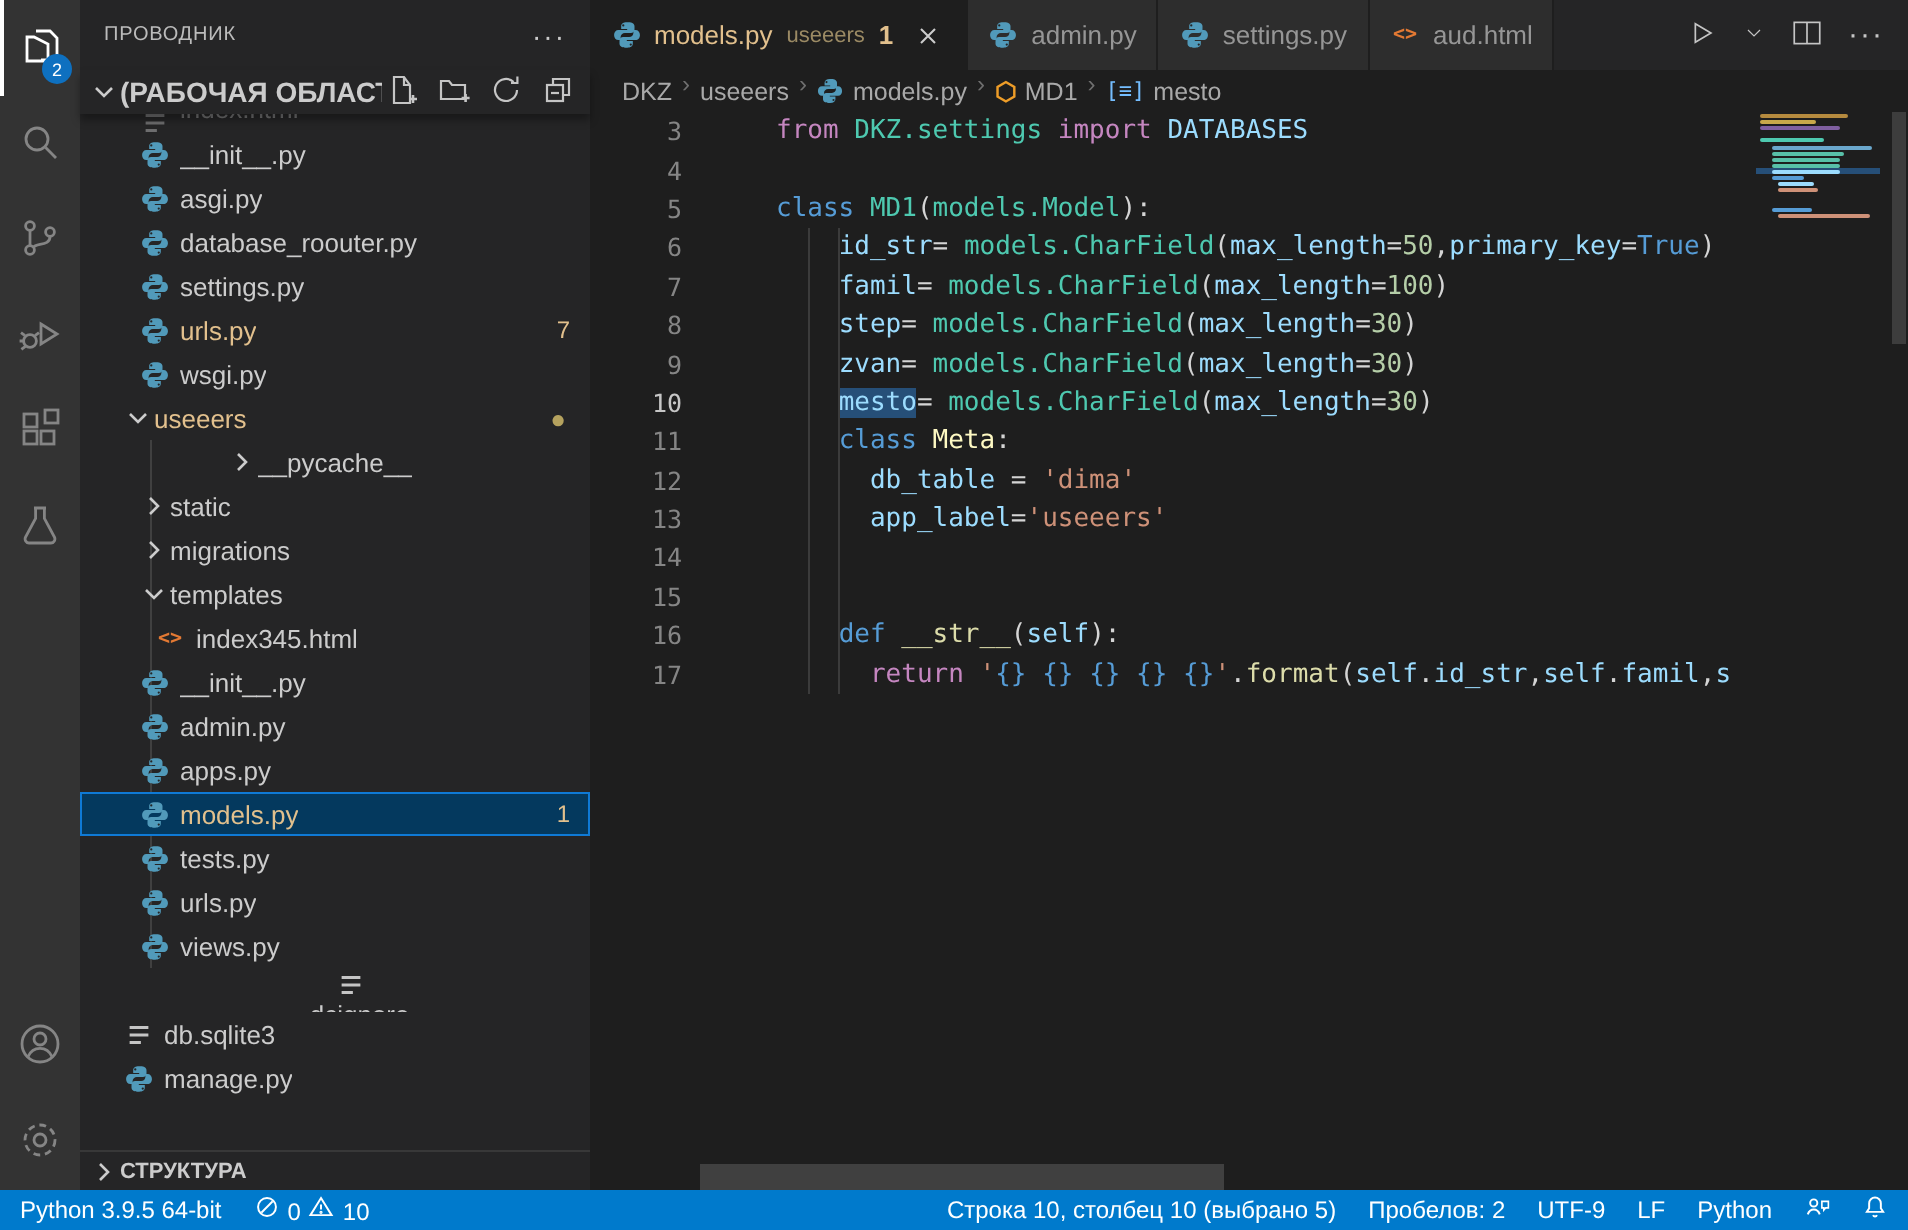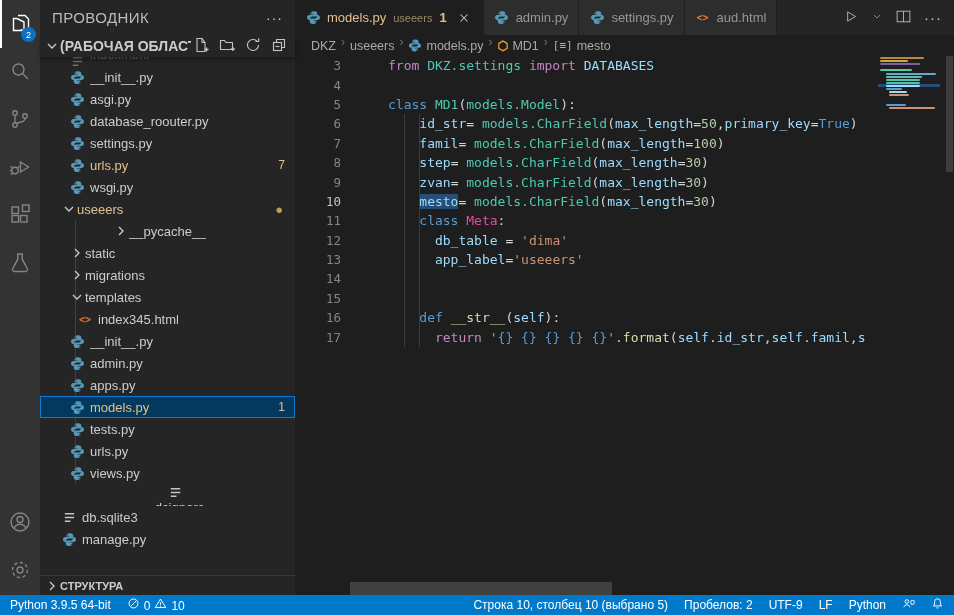--- a/index.html
+++ b/index.html
@@ -14,21 +14,21 @@
     position:relative; color:#858585; cursor:pointer; }
   .ab-item.active { color:#ffffff; border-left:2px solid #ffffff; }
   .ab-item svg { width:24px; height:24px; stroke:currentColor; fill:none; stroke-width:1.4; }
   .ab-badge { position:absolute; right:4px; bottom:6px; min-width:15px; height:15px; border-radius:50%;
     background:#0e70c0; color:#fff; font-size:9px; display:flex; align-items:center; justify-content:center; }
   .ab-spacer { flex:1; }
 
   
   .sidebar { width:255px; background:#252526; flex:none; display:flex; flex-direction:column; position:relative; }
   .sb-header { height:35px; display:flex; align-items:center; padding:0 12px; flex:none; }
-  .sb-title { font-size:15px; color:#bbbbbb; letter-spacing:.4px; }
+  .sb-title { font-size:10px; color:#bbbbbb; letter-spacing:.4px; }
   .sb-more { margin-left:auto; color:#cccccc; font-size:14px; letter-spacing:1px; cursor:pointer; }
   .ws-row { height:22px; display:flex; align-items:center; padding:0 6px 0 4px; flex:none;
     box-shadow:0 3px 4px rgba(0,0,0,.35); position:relative; z-index:3; }
   .ws-label { font-weight:bold; font-size:14px; color:#cccccc; white-space:nowrap; overflow:hidden; }
   .ws-actions { margin-left:auto; display:flex; gap:6px; }
   .ws-actions .act { width:20px; height:20px; display:flex; align-items:center; justify-content:center;
     color:#c5c5c5; cursor:pointer; }
   .ws-actions svg { width:16px; height:16px; stroke:currentColor; fill:none; stroke-width:1.1; }
   .chev { width:16px; height:16px; display:flex; align-items:center; justify-content:center; color:#cccccc; flex:none; }
   .chev svg { width:16px; height:16px; stroke:currentColor; fill:none; stroke-width:1.3; }
@@ -577,21 +577,21 @@
             <div class="cl">
               <span class="ln">9</span>
               <span class="lt"><span style="color: rgb(212, 212, 212);">    </span><span style="color: rgb(156, 220, 254);">zvan</span><span style="color: rgb(212, 212, 212);">= </span><span style="color: rgb(78, 201, 176);">models.CharField</span><span style="color: rgb(212, 212, 212);">(</span><span style="color: rgb(156, 220, 254);">max_length</span><span style="color: rgb(212, 212, 212);">=</span><span style="color: rgb(181, 206, 168);">30</span><span style="color: rgb(212, 212, 212);">)</span></span>
             </div>
             <div class="cl">
               <span class="ln active">10</span>
               <span class="lt"><span style="color: rgb(212, 212, 212);">    </span><span class="selword" style="color: rgb(156, 220, 254);">mesto</span><span style="color: rgb(212, 212, 212);">= </span><span style="color: rgb(78, 201, 176);">models.CharField</span><span style="color: rgb(212, 212, 212);">(</span><span style="color: rgb(156, 220, 254);">max_length</span><span style="color: rgb(212, 212, 212);">=</span><span style="color: rgb(181, 206, 168);">30</span><span style="color: rgb(212, 212, 212);">)</span></span>
             </div>
             <div class="cl">
               <span class="ln">11</span>
-              <span class="lt"><span style="color: rgb(212, 212, 212);">    </span><span style="color: rgb(86, 156, 214);">class</span><span style="color: rgb(212, 212, 212);"> </span><span style="color: #ec4899;">Meta</span><span style="color: rgb(212, 212, 212);">:</span></span>
+              <span class="lt"><span style="color: rgb(212, 212, 212);">    </span><span style="color: rgb(86, 156, 214);">class</span><span style="color: rgb(212, 212, 212);"> </span><span style="color: #fef9c3;">Meta</span><span style="color: rgb(212, 212, 212);">:</span></span>
             </div>
             <div class="cl">
               <span class="ln">12</span>
               <span class="lt"><span style="color: rgb(212, 212, 212);">      </span><span style="color: rgb(156, 220, 254);">db_table</span><span style="color: rgb(212, 212, 212);"> = </span><span style="color: rgb(206, 145, 120);">'dima'</span></span>
             </div>
             <div class="cl">
               <span class="ln">13</span>
               <span class="lt"><span style="color: rgb(212, 212, 212);">      </span><span style="color: rgb(156, 220, 254);">app_label</span><span style="color: rgb(212, 212, 212);">=</span><span style="color: rgb(206, 145, 120);">'useeers'</span></span>
             </div>
             <div class="cl">

